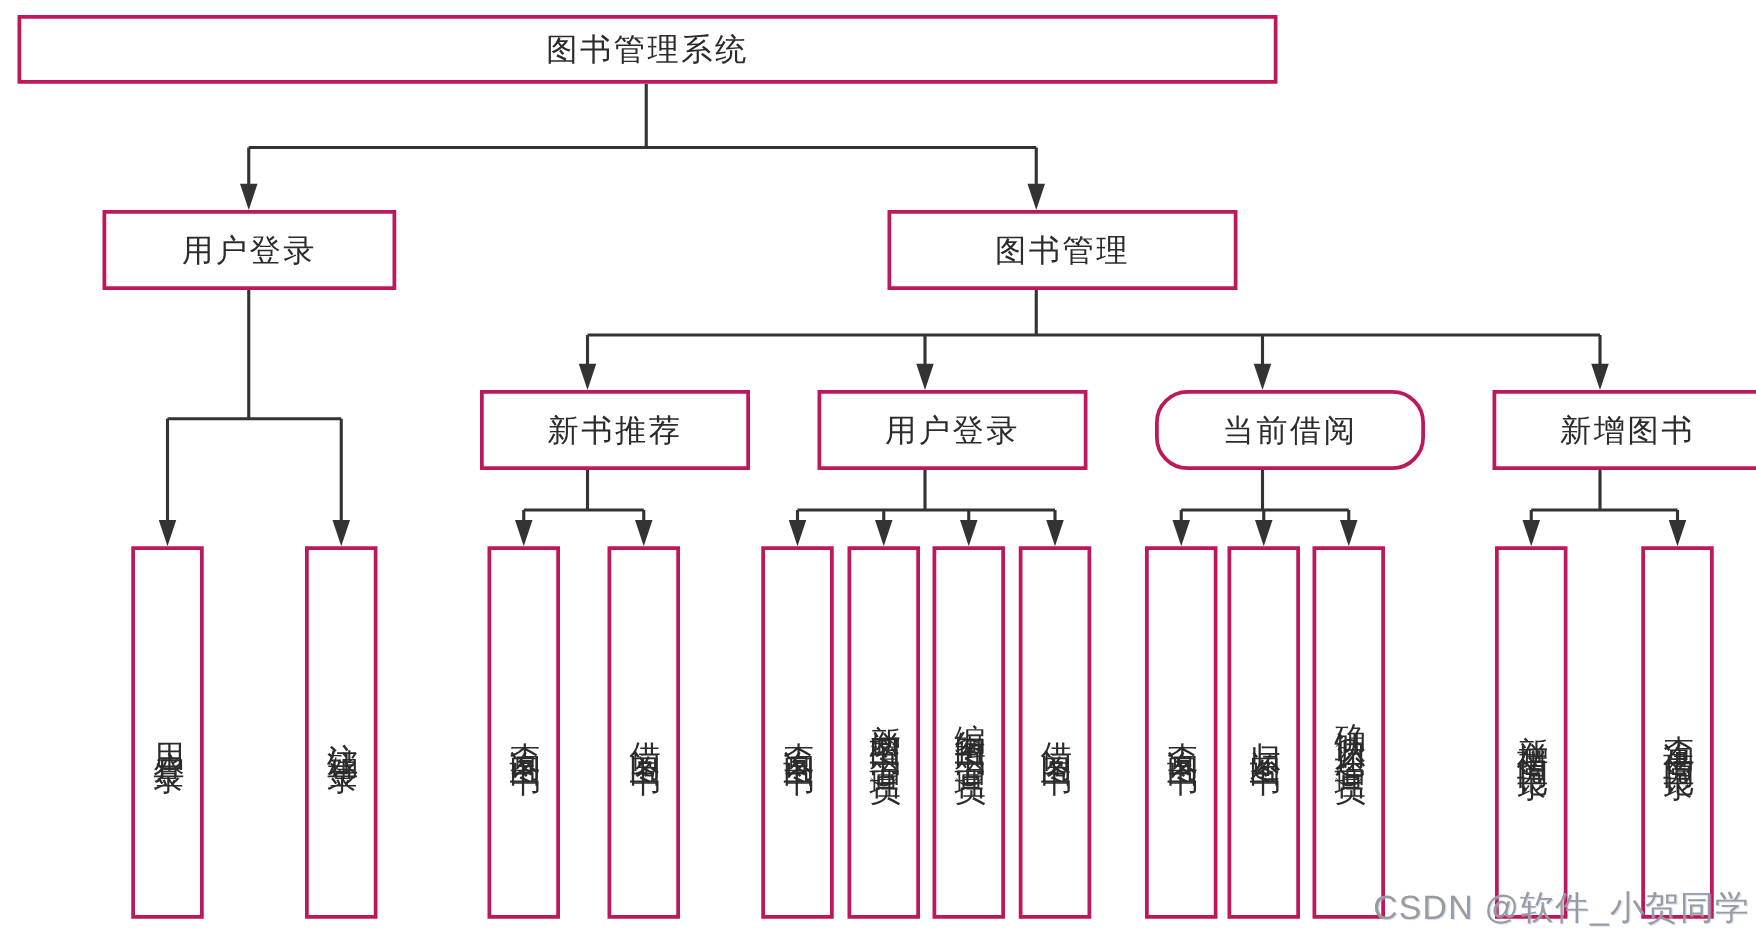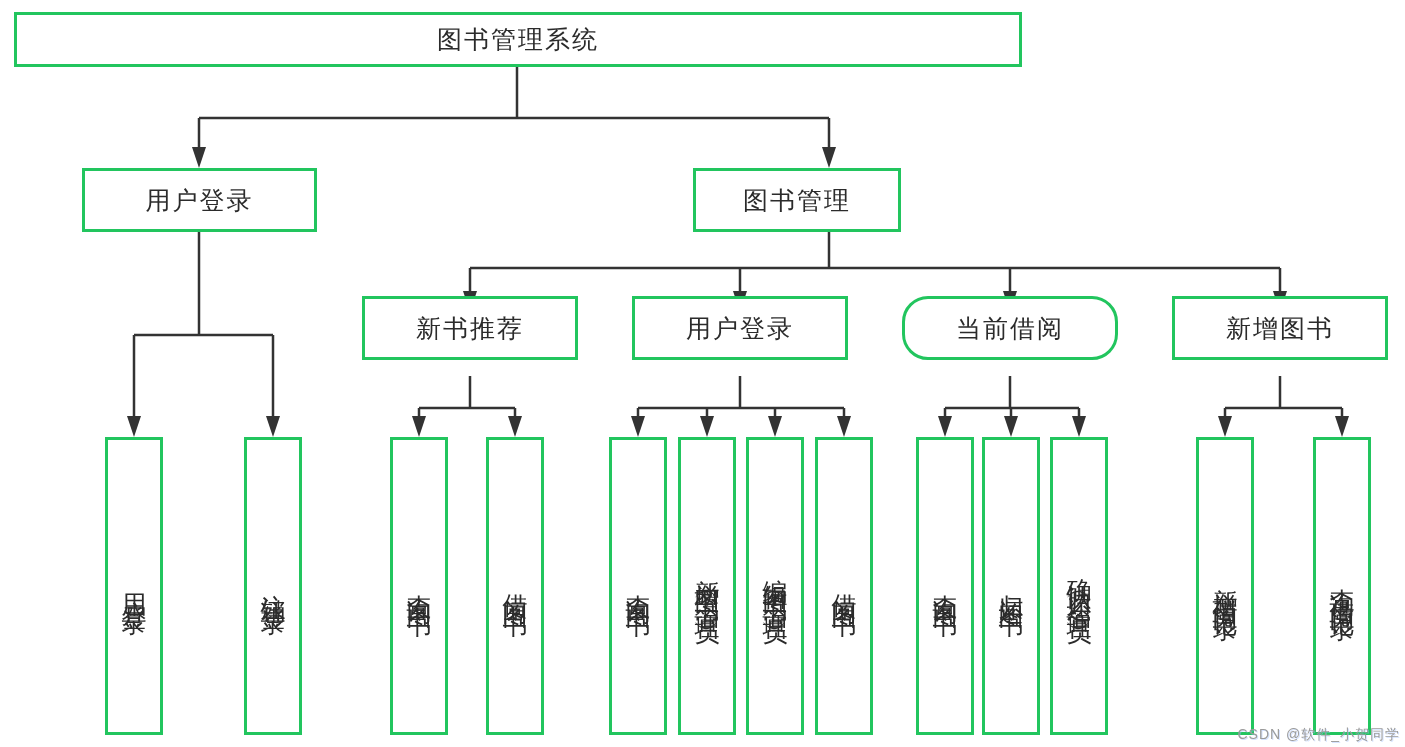--- a/index.html
+++ b/index.html
@@ -3,45 +3,45 @@
 <meta charset="utf-8">
 <style>
   html,body{margin:0;padding:0;background:#ffffff;}
   .stage{
     position:relative;width:1405px;height:747px;background:#ffffff;
     font-family:"Liberation Sans","DejaVu Sans",sans-serif;overflow:hidden;
   }
   .connectors{position:absolute;left:0;top:0;width:1405px;height:747px;z-index:1;}
   .node{
     position:absolute;box-sizing:border-box;background:#ffffff;
-    border:3px solid #22c55e;color:#2b2b2b;z-index:2;
+    border:3px solid #be185d;color:#2b2b2b;z-index:2;
     display:flex;align-items:center;justify-content:center;
   }
   .node .label{white-space:nowrap;}
   .h .label{font-size:25px;letter-spacing:2px;}
   .v .label{
     writing-mode:vertical-rl;text-orientation:mixed;
     font-size:25px;letter-spacing:6px;line-height:1;
   }
   
   .n-root{left:14px;top:12px;width:1008px;height:55px;}
   .n-userlogin{left:82px;top:168px;width:235px;height:64px;}
-  .n-bookmgmt{left:693px;top:168px;width:208px;height:64px;}
-  .lv3{top:296px;width:216px;height:64px;}
+  .n-bookmgmt{left:710px;top:168px;width:280px;height:64px;}
+  .lv3{top:312px;width:216px;height:64px;margin-left:22px;}
   .n-recommend{left:362px;}
   .n-borrowing{left:632px;}
   .n-current{left:902px;border-radius:26px;}
   .n-records{left:1172px;}
   .leaf{top:437px;width:58px;height:298px;}
   .f1{left:105px;} .f2{left:244px;} .f3{left:390px;} .f4{left:486px;}
   .f5{left:609px;} .f6{left:678px;} .f7{left:746px;} .f8{left:815px;}
   .f9{left:916px;} .f10{left:982px;} .f11{left:1050px;} .f12{left:1196px;} .f13{left:1313px;}
   .watermark{
     position:absolute;right:5px;bottom:3px;z-index:3;
-    font-size:14px;letter-spacing:1px;color:#9b9b9b;
+    font-size:27px;letter-spacing:1px;color:#9b9b9b;
     text-shadow:1px 1px 0 rgba(160,190,255,0.45);
   }
 </style>
 </head>
 <body>
 
 <div class="stage">
 
   <svg class="connectors" viewBox="0 0 1405 747" xmlns="http://www.w3.org/2000/svg">
     <g stroke="#333333" stroke-width="2.5" fill="none">

